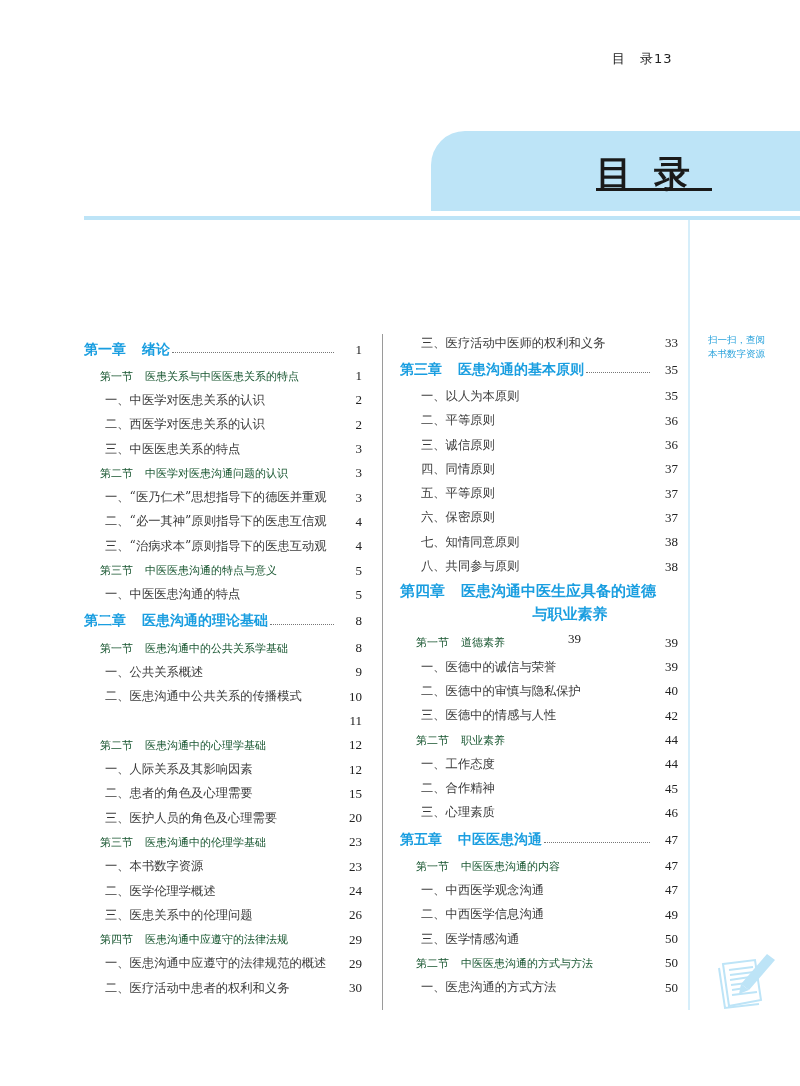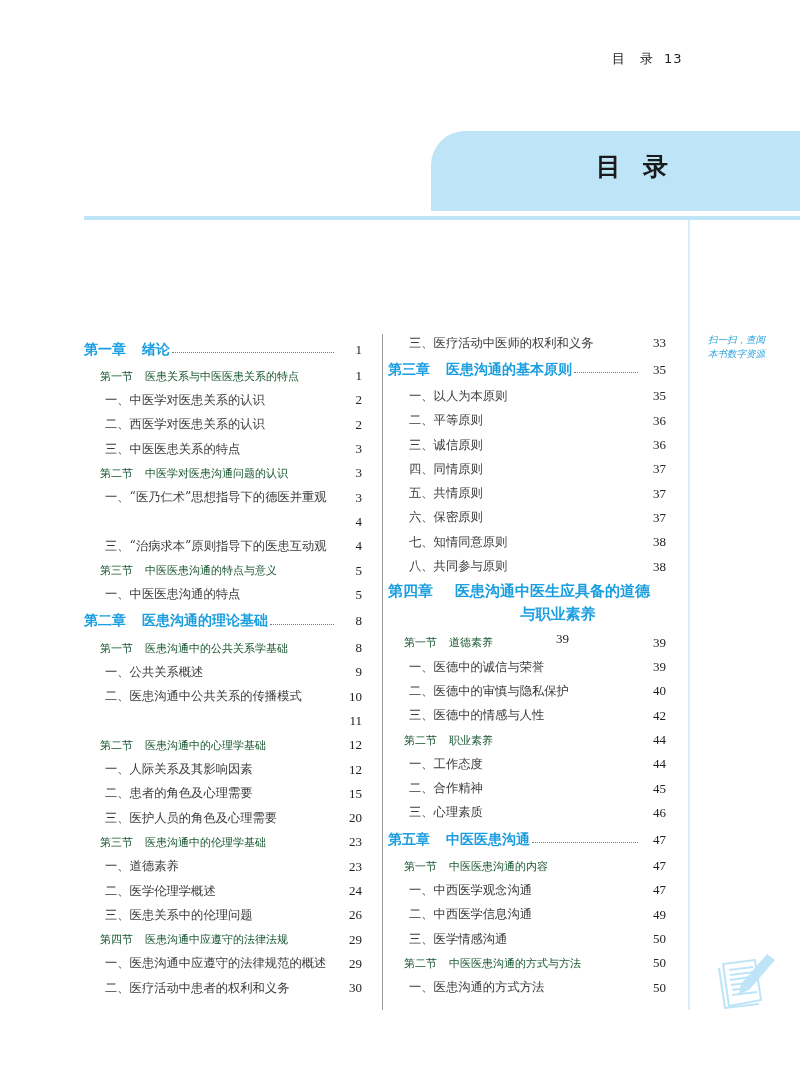--- a/index.html
+++ b/index.html
@@ -3,56 +3,56 @@
   <meta charset="utf-8">
   <style>
     * { margin: 0; padding: 0; box-sizing: border-box; }
     html, body { width: 800px; height: 1086px; background: #ffffff; overflow: hidden; }
     body { position: relative; font-family: "DejaVu Serif", "Liberation Serif", serif; color: #333; }
 
     .running-header {
       position: absolute; top: 50px; left: 612px;
       font-family: "DejaVu Sans", "Liberation Sans", sans-serif;
       font-size: 13px; color: #222; letter-spacing: 1px;
-      display: flex; gap: 10px; align-items: baseline;
+      display: flex; align-items: baseline;
     }
 
     .banner {
       position: absolute; left: 431px; top: 131px; width: 369px; height: 80px;
       background: #bde4f7; border-top-left-radius: 34px;
     }
     .banner-title {
       position: absolute; left: 596px; top: 150px;
       font-family: "DejaVu Serif", "Liberation Serif", serif;
-      font-size: 25px; font-weight: bold; color: #1a1a1a; letter-spacing: 22px;
+      font-size: 36px; font-weight: bold; color: #1a1a1a; letter-spacing: 22px; text-decoration: underline;
     }
     .rule-h {
       position: absolute; left: 84px; top: 216px; width: 716px; height: 4px;
       background: #bde4f7;
     }
     .rule-v-right {
       position: absolute; left: 688px; top: 220px; width: 2px; height: 790px;
       background: #d6eefa;
     }
     .rule-v-mid {
       position: absolute; left: 382px; top: 334px; width: 1px; height: 676px;
       background: #9a9a9a;
     }
 
     .qr-note {
       position: absolute; left: 708px; top: 333px; width: 80px;
       font-family: "DejaVu Sans", "Liberation Sans", sans-serif;
-      font-size: 9.5px; line-height: 14px; color: #2aa3dc; text-align: left; font-style: italic;
+      font-size: 9.5px; line-height: 14px; color: #2aa3dc; text-align: left;
     }
 
     .notebook-icon { position: absolute; left: 715px; top: 950px; width: 64px; height: 60px; }
 
     .toc-col { position: absolute; top: 335px; }
     .toc-col.left { left: 84px; width: 278px; }
-    .toc-col.right { left: 388px; width: 278px; top: 331px; }
+    .toc-col.right { left: 400px; width: 278px; top: 331px; }
 
     .row {
       position: relative; height: 24.3px; display: flex; align-items: center;
       font-size: 12.3px; color: #3a3a3a; white-space: nowrap;
     }
     .row .label { flex: 0 1 auto; overflow: hidden; }
     .row .page { margin-left: auto; font-family: "Liberation Serif", "DejaVu Serif", serif; font-size: 13px; color: #222; text-align: right; min-width: 22px; }
     .row.section .label { padding-left: 16px; font-family: "DejaVu Sans", "Liberation Sans", sans-serif; font-size: 11px; color: #14532d; }
     .row.section .sec-no { margin-right: 12px; }
     .row.item .label { padding-left: 21px; font-family: "DejaVu Serif", "Liberation Serif", serif; color: #3a3a3a; }
@@ -64,21 +64,21 @@
     }
     .row.chapter .ch-no { margin-right: 16px; }
     .row.chapter .dots {
       flex: 1 1 auto; margin: 0 6px 0 2px; border-bottom: 1.5px dotted #777; height: 1px; align-self: center; margin-top: 6px;
     }
     .chapter-2line { height: 52px; position: relative; }
     .chapter-2line .line1 {
       font-family: "DejaVu Sans", "Liberation Sans", sans-serif; font-weight: bold;
       font-size: 15px; color: #1a9ee0; height: 26px; display: flex; align-items: center; white-space: nowrap;
     }
-    .chapter-2line .line1 .ch-no { margin-right: 22px; }
+    .chapter-2line .line1 .ch-no { margin-right: 16px; }
     .chapter-2line .line2 { height: 26px; display: flex; align-items: center; padding-left: 62px; flex-direction: column; }
     .chapter-2line .line2 .label {
       font-family: "DejaVu Sans", "Liberation Sans", sans-serif; font-weight: bold;
       font-size: 15px; color: #1a9ee0; white-space: nowrap;
     }
     .chapter-2line .line2 .dots { flex: 1 1 auto; margin: 6px 6px 0 2px; border-bottom: 1.5px dotted #777; height: 1px; }
     .chapter-2line .line2 .page { font-family: "Liberation Serif", "DejaVu Serif", serif; font-size: 13px; color: #222; min-width: 22px; text-align: right; }
   </style>
 </head>
 <body>
@@ -142,20 +142,21 @@
     </div>
   <div class="row section">
       <span class="label"><span class="sec-no">第二节</span><span>中医学对医患沟通问题的认识</span></span>
       <span class="page">3</span>
     </div>
   <div class="row item">
       <span class="label">一、“医乃仁术”思想指导下的德医并重观</span>
       <span class="page">3</span>
     </div>
   <div class="row item">
+      <span class="label">二、“必一其神”原则指导下的医患互信观</span>
       <span class="page">4</span>
     </div>
   <div class="row item">
       <span class="label">三、“治病求本”原则指导下的医患互动观</span>
       <span class="page">4</span>
     </div>
   <div class="row section">
       <span class="label"><span class="sec-no">第三节</span><span>中医医患沟通的特点与意义</span></span>
       <span class="page">5</span>
     </div>
@@ -197,21 +198,21 @@
     </div>
   <div class="row item">
       <span class="label">三、医护人员的角色及心理需要</span>
       <span class="page">20</span>
     </div>
   <div class="row section">
       <span class="label"><span class="sec-no">第三节</span><span>医患沟通中的伦理学基础</span></span>
       <span class="page">23</span>
     </div>
   <div class="row item">
-      <span class="label">一、道德素养</span>
+      <span class="label">一、本书数字资源</span>
       <span class="page">23</span>
     </div>
   <div class="row item">
       <span class="label">二、医学伦理学概述</span>
       <span class="page">24</span>
     </div>
   <div class="row item">
       <span class="label">三、医患关系中的伦理问题</span>
       <span class="page">26</span>
     </div>
@@ -249,21 +250,21 @@
     </div>
   <div class="row item">
       <span class="label">三、诚信原则</span>
       <span class="page">36</span>
     </div>
   <div class="row item">
       <span class="label">四、同情原则</span>
       <span class="page">37</span>
     </div>
   <div class="row item">
-      <span class="label">五、共情原则</span>
+      <span class="label">五、平等原则</span>
       <span class="page">37</span>
     </div>
   <div class="row item">
       <span class="label">六、保密原则</span>
       <span class="page">37</span>
     </div>
   <div class="row item">
       <span class="label">七、知情同意原则</span>
       <span class="page">38</span>
     </div>

